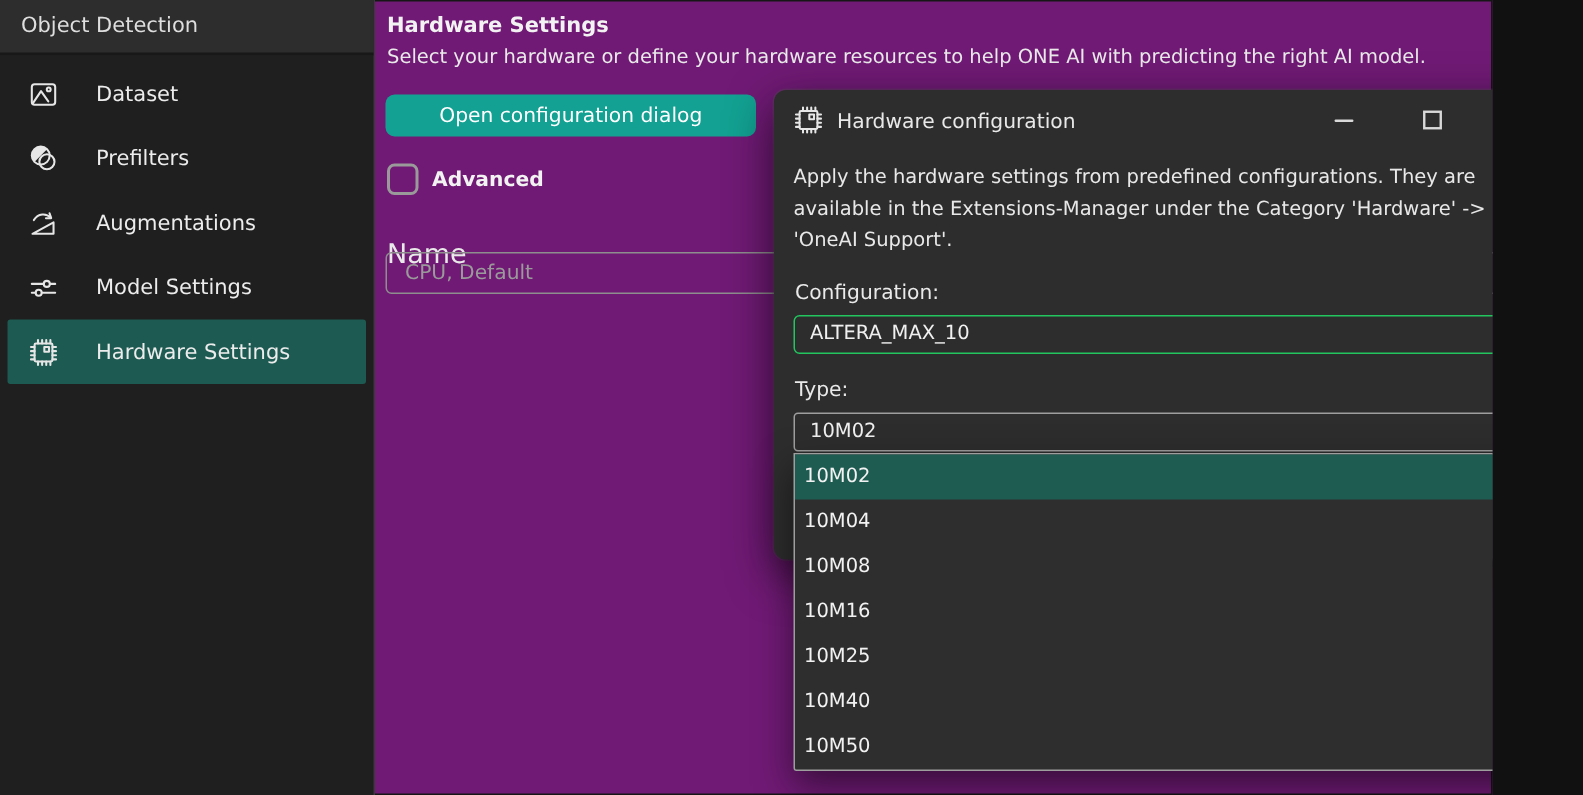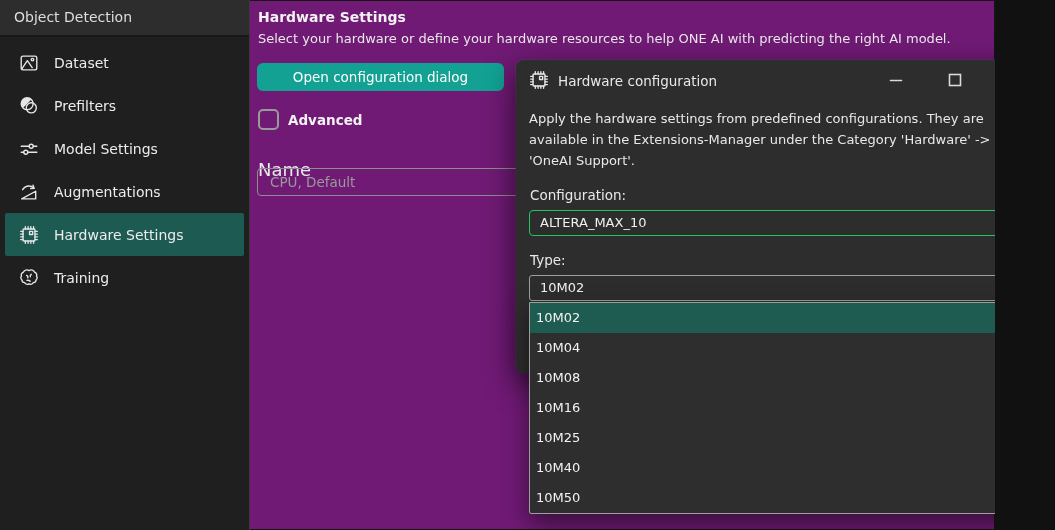--- a/index.html
+++ b/index.html
@@ -5,21 +5,21 @@
   html,body{margin:0;padding:0;background:#111;}
   #screen{
     position:relative;width:995px;height:530px;overflow:hidden;
     background:#701a75;font-family:"DejaVu Sans",sans-serif;
     -webkit-font-smoothing:antialiased;box-shadow:inset 0 0 0 1px #161616;
   }
   
   .sidebar{position:absolute;left:0;top:0;width:250px;height:530px;background:#1f1f1f;border-right:1px solid #3a3a3a;box-sizing:border-box;}
   .sidebar-header{height:35px;background:#2d2d2d;border-bottom:2px solid #181818;color:#dedede;font-size:14px;line-height:35px;padding-left:14px;}
   .nav{padding-top:4px;}
-  .nav-item{height:43px;margin:0 5px;display:flex;align-items:center;padding-left:13px;color:#ececec;font-size:14px;border-radius:2px;cursor:pointer;box-sizing:border-box;}
+  .nav-item{height:43px;margin:0 5px;display:flex;align-items:center;padding-left:13px;color:#ececec;font-size:14px;border-radius:2px;cursor:pointer;box-sizing:border-box;gap:10px;}
   .nav-item.selected{background:#1d5b52;}
   .nav-item .nicon{width:22px;height:22px;flex:0 0 22px;margin-right:14px;display:block;}
   .nav-item svg{display:block;}
   svg .st{stroke:#e6e6e6;stroke-width:1.5;fill:none;stroke-linecap:round;stroke-linejoin:round;}
   svg .stf{fill:#e6e6e6;stroke:none;}
   
   .main-title{position:absolute;left:258px;top:9px;font-size:14px;font-weight:bold;color:#f2f2f2;}
   .main-desc{position:absolute;left:258px;top:31px;font-size:13px;color:#e9e9e9;white-space:nowrap;}
   .open-btn{position:absolute;left:257px;top:63px;width:247px;height:28px;background:#12a192;border:none;border-radius:6px;color:#ffffff;font-size:13.5px;font-family:"DejaVu Sans",sans-serif;line-height:28px;cursor:pointer;padding:0;}
   .checkbox{position:absolute;left:258px;top:109px;width:17px;height:17px;border:2px solid #9a9a9a;border-radius:5px;background:transparent;cursor:pointer;}
@@ -73,62 +73,53 @@
             <circle class="st" cx="10" cy="9.5" r="6.5"></circle>
             <path class="stf" d="M10 3 a6.5 6.5 0 0 0 0 13 z" transform="rotate(45 10 9.5)"></path>
           </svg>
         </span>
         <span>Prefilters</span>
       </div>
 
       <div class="nav-item">
         <span class="nicon">
           <svg width="22" height="22" viewBox="0 0 24 24">
+            <path class="st" d="M4 19.5 H19.3 V11.2 Z"></path>
+            <path class="st" d="M5 9.5 C 8 4.5, 14 4.3, 17.3 7.8"></path>
+            <path class="st" d="M13.8 8.2 L17.6 8.1 L16.4 4.6"></path>
+          </svg>
+        </span>
+        <span>Augmentations</span>
+      </div>
+
+      <div class="nav-item">
+        <span class="nicon">
+          <svg width="22" height="22" viewBox="0 0 24 24">
             <path class="st" d="M3.5 9 H12.1"></path>
               <circle class="st" cx="14.4" cy="9" r="2.2"></circle>
               <path class="st" d="M16.7 9 H20.5"></path>
             <path class="st" d="M3.5 15.5 H6.2"></path>
               <circle class="st" cx="8.5" cy="15.5" r="2.2"></circle>
               <path class="st" d="M10.8 15.5 H20.5"></path>
           </svg>
         </span>
         <span>Model Settings</span>
-      </div>
-
-      <div class="nav-item">
-        <span class="nicon">
-          <svg width="22" height="22" viewBox="0 0 24 24">
-            <path class="st" d="M4 19.5 H19.3 V11.2 Z"></path>
-            <path class="st" d="M5 9.5 C 8 4.5, 14 4.3, 17.3 7.8"></path>
-            <path class="st" d="M13.8 8.2 L17.6 8.1 L16.4 4.6"></path>
-          </svg>
-        </span>
-        <span>Augmentations</span>
       </div>
 
       <div class="nav-item selected">
         <span class="nicon">
           <svg width="22" height="22" viewBox="0 0 24 24">
             <rect class="st" x="5.5" y="5.5" width="13" height="13" rx="1"></rect>
             <rect class="st" x="12.6" y="8" width="3.4" height="3.4"></rect>
             <path class="st" d="M8 5.5V2.9 M11 5.5V2.9 M14 5.5V2.9 M17 5.5V2.9 M8 21.1V18.5 M11 21.1V18.5 M14 21.1V18.5 M17 21.1V18.5 M5.5 8H2.9 M5.5 11H2.9 M5.5 14H2.9 M5.5 17H2.9 M18.5 8h2.6 M18.5 11h2.6 M18.5 14h2.6 M18.5 17h2.6"></path>
           </svg>
         </span>
         <span>Hardware Settings</span>
       </div>
 
-      <div class="nav-item">
-        <span class="nicon">
-          <svg width="22" height="22" viewBox="0 0 24 24">
-            <path class="st" d="M12 3.9c-2.3-1.5-5.3-.5-6.2 1.8-1.8.5-2.8 2.5-2 4.2-1.1 1.2-.9 3.1.4 4 .1 1.8 1.5 3.2 3.3 3.3.9 1.5 2.9 2 4.5 1.2 1.6.8 3.6.3 4.5-1.2 1.8-.1 3.2-1.5 3.3-3.3 1.3-.9 1.5-2.8.4-4 .8-1.7-.2-3.7-2-4.2-.9-2.3-3.9-3.3-6.2-1.8z"></path>
-            <path class="st" d="M9.3 9.2c1.1.4 1.7 1.5 1.4 2.6 M14.5 8c-1 .5-1.4 1.6-1 2.6 M9.8 14.6c1.3-.3 2.6 0 3.5.9"></path>
-          </svg>
-        </span>
-        <span>Training</span>
-      </div>
 
     </div>
   </div>
 
   <div class="main-title">Hardware Settings</div>
   <div class="main-desc">Select your hardware or define your hardware resources to help ONE AI with predicting the right AI model.</div>
 
   <button class="open-btn">Open configuration dialog</button>
 
   <div class="checkbox"></div>

